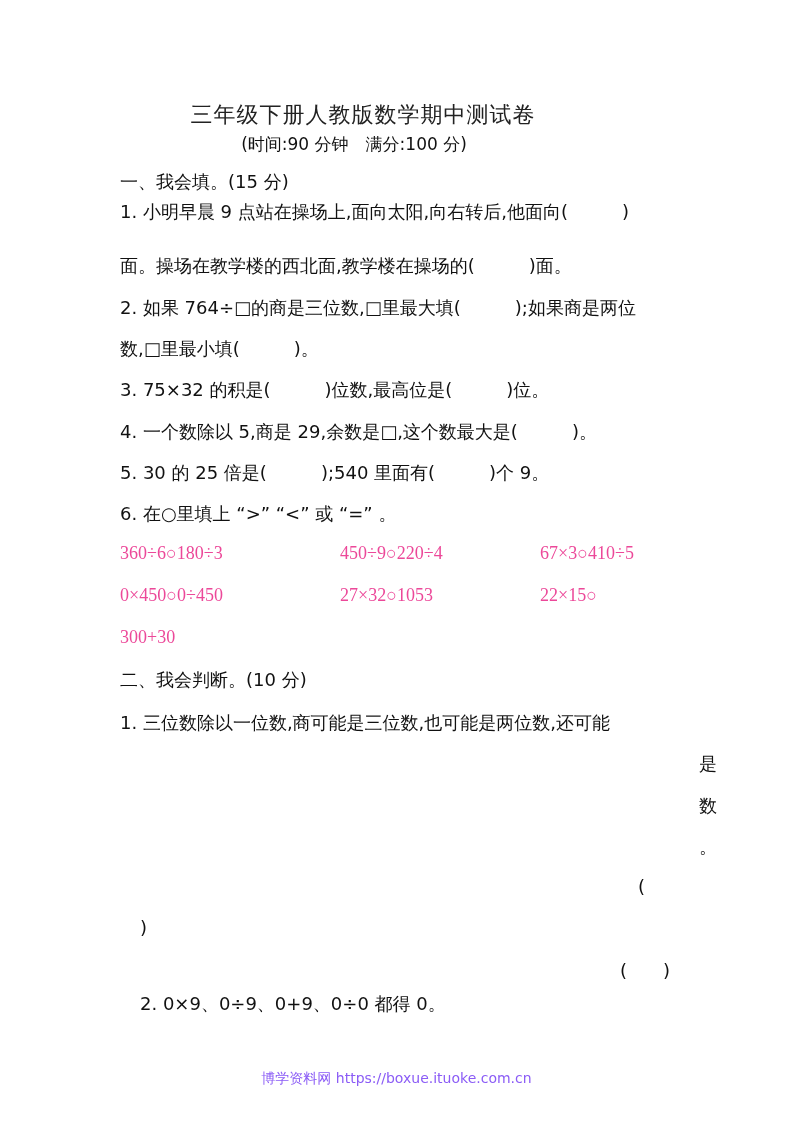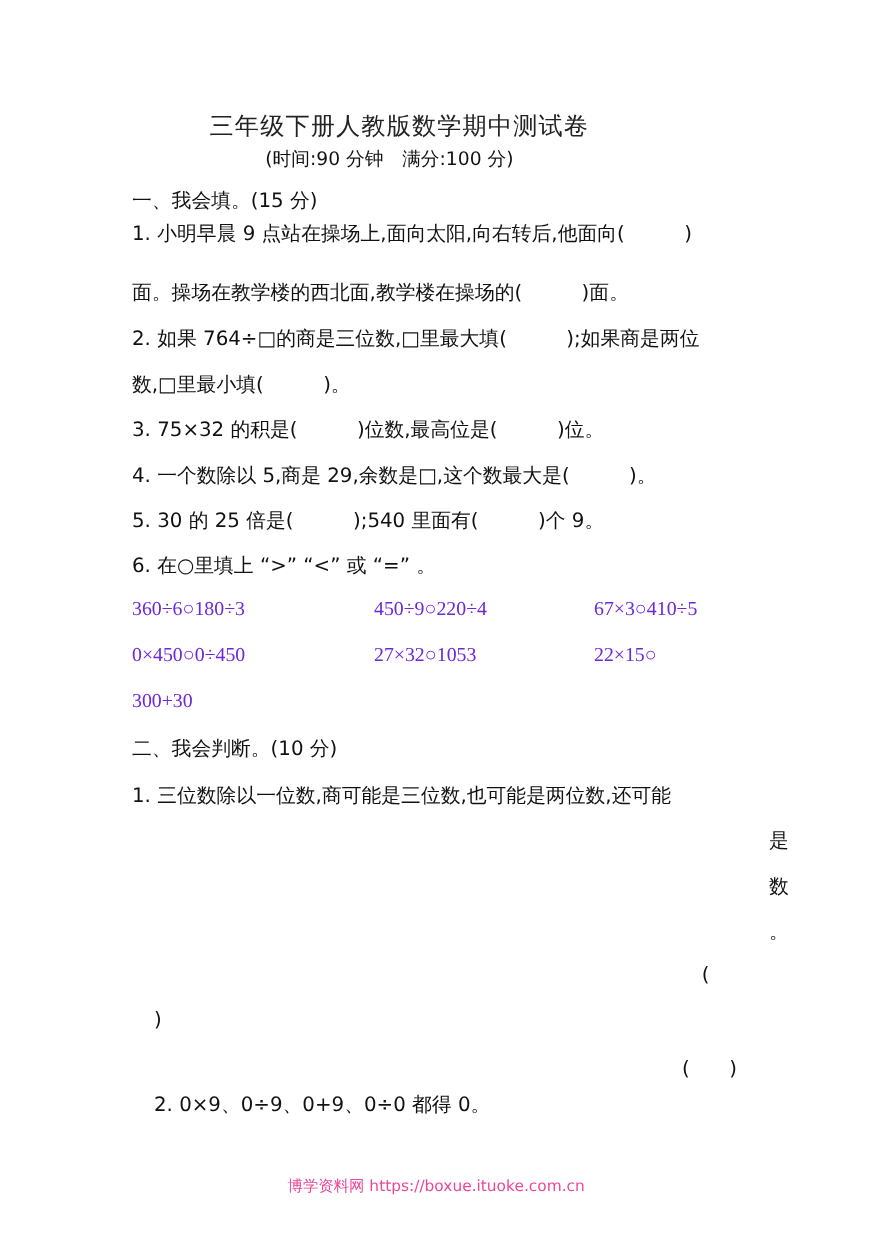--- a/index.html
+++ b/index.html
@@ -13,24 +13,24 @@
     left: 0; width: 726px; top: 100px; text-align: center;
     font-family: "DejaVu Serif", "Liberation Serif", serif;
     font-size: 22px; color: #222; letter-spacing: 1px;
   }
   .subtitle {
     left: 0; width: 708px; top: 133px; text-align: center;
     font-size: 17px; color: #111;
   }
   .line { font-size: 18px; left: 120px; }
   .sec { font-size: 18px; left: 120px; text-align: center; }
-  .expr { font-family: "Liberation Serif", "DejaVu Serif", serif; font-size: 18px; color: #6d28d9; }
+  .expr { font-family: "Liberation Serif", "DejaVu Serif", serif; font-size: 18px; color: #ec4899; }
   .footer {
     left: 0; width: 793px; top: 1070px; text-align: center;
-    font-size: 14px; color: #ec4899;
+    font-size: 14px; color: #8b5cf6;
   }
   .vchar { font-size: 18px; left: 699px; }
 </style>
 </head>
 <body>
 
 <div class="abs title">三年级下册人教版数学期中测试卷</div>
 <div class="abs subtitle">(时间:90 分钟　满分:100 分)</div>
 
 <div class="abs sec" style="top:170px;">一、我会填。(15 分)</div>

